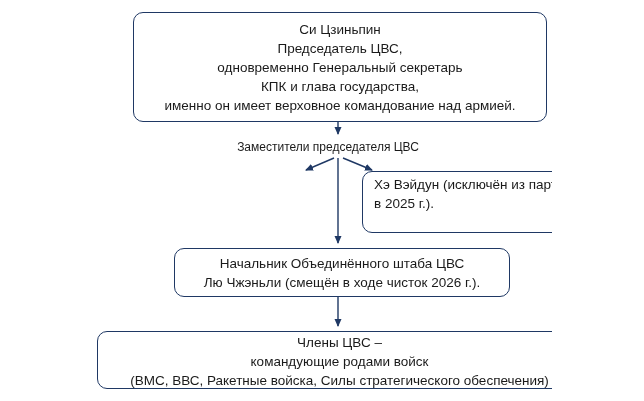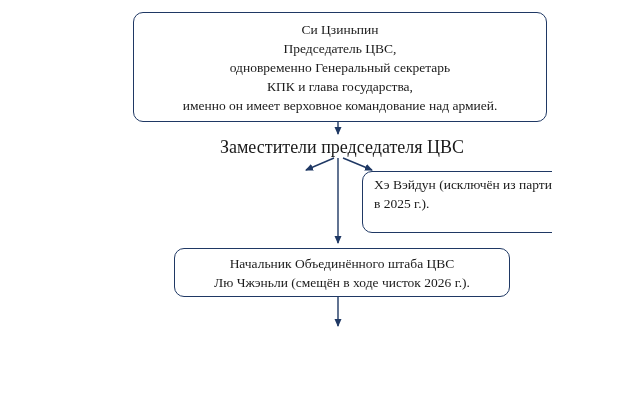--- a/index.html
+++ b/index.html
@@ -14,43 +14,42 @@
     width: 644px; height: 401px;
     background: var(--background);
     font-family: "Liberation Sans", sans-serif;
     color: var(--text);
   }
   .canvas {
     position: relative;
     width: 552px; height: 401px;
     background: var(--background);
     overflow: hidden;
-    font-family: Liberation Serif, serif;
   }
   .node {
     position: absolute;
     border: 1.4px solid var(--border);
     border-radius: 10px;
     background: var(--background);
     font-size: 13.5px;
     line-height: 19px;
     white-space: pre-line;
     color: var(--text);
   }
   .node.center { text-align: center; }
   #node-chairman      { left: 133px; top: 12px;  width: 414px; height: 110px; padding-top: 7px; }
   #node-zhang         { left: 8px;   top: 171px; width: 297px; height: 63px;  padding: 3px 8px; }
   #node-he            { left: 362px; top: 171px; width: 256px; height: 62px;  padding: 3px 11px; }
   #node-joint-staff   { left: 174px; top: 248px; width: 336px; height: 49px;  padding-top: 5px; }
   #node-members       { left: 97px;  top: 331px; width: 485px; height: 58px;  padding-top: 1px; }
   .floating-label {
     position: absolute;
-    left: 192px; top: 138px; width: 300px;
+    left: 178px; top: 138px; width: 300px;
     text-align: center;
-    font-size: 18px;
+    font-size: 12px;
     line-height: 19px;
     color: var(--text);
     white-space: pre-line;
   }
   svg.connectors {
     position: absolute;
     left: 0; top: 0;
     width: 644px; height: 401px;
     pointer-events: none;
   }
@@ -83,14 +82,17 @@
 
   <div class="floating-label">Заместители председателя ЦВС</div>
 
 
   <div class="node" id="node-he">Хэ Вэйдун (исключён из партии
 в 2025 г.).</div>
 
   <div class="node center" id="node-joint-staff">Начальник Объединённого штаба ЦВС
 Лю Чжэньли (смещён в ходе чисток 2026 г.).</div>
 
+  <div class="node center" id="node-members">Члены ЦВС –
+командующие родами войск
+(ВМС, ВВС, Ракетные войска, Силы стратегического обеспечения)</div>
 
 </div>
 
 </body></html>

